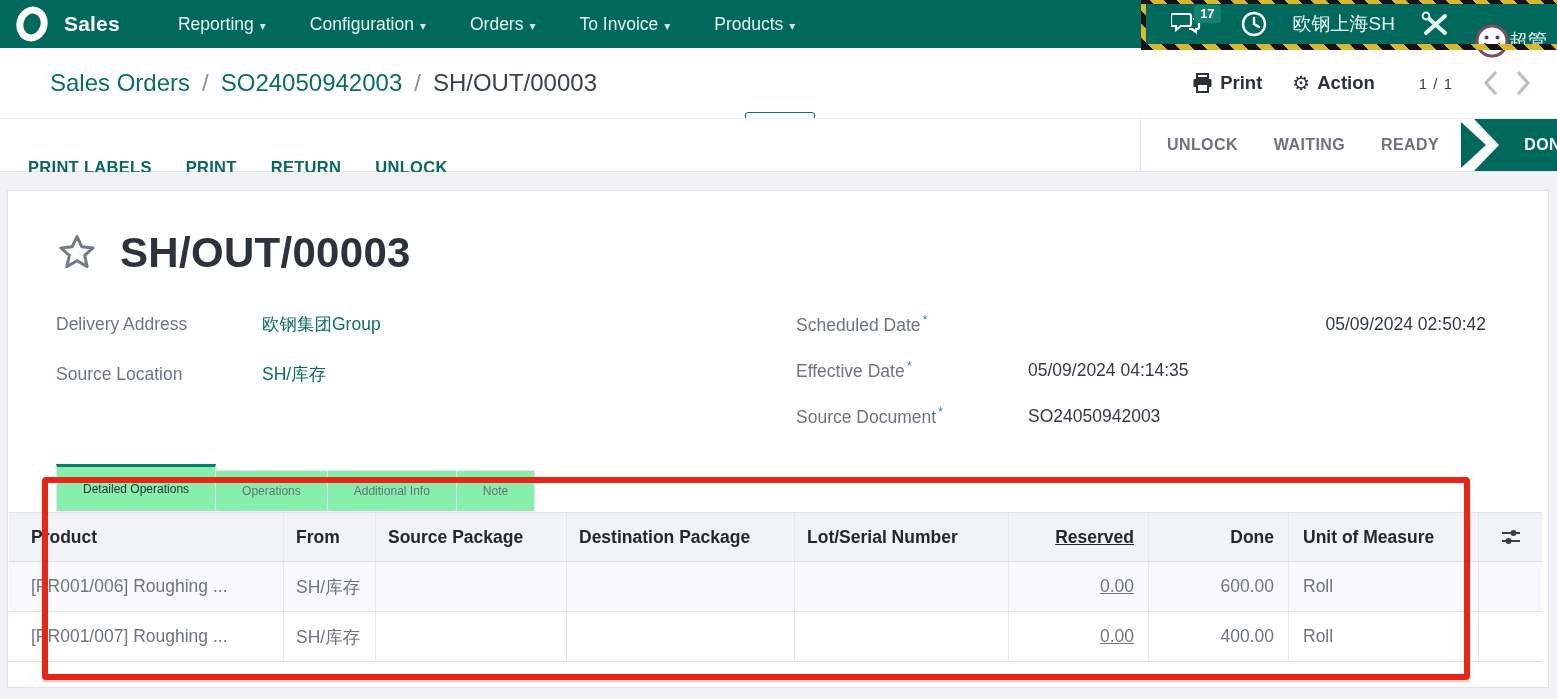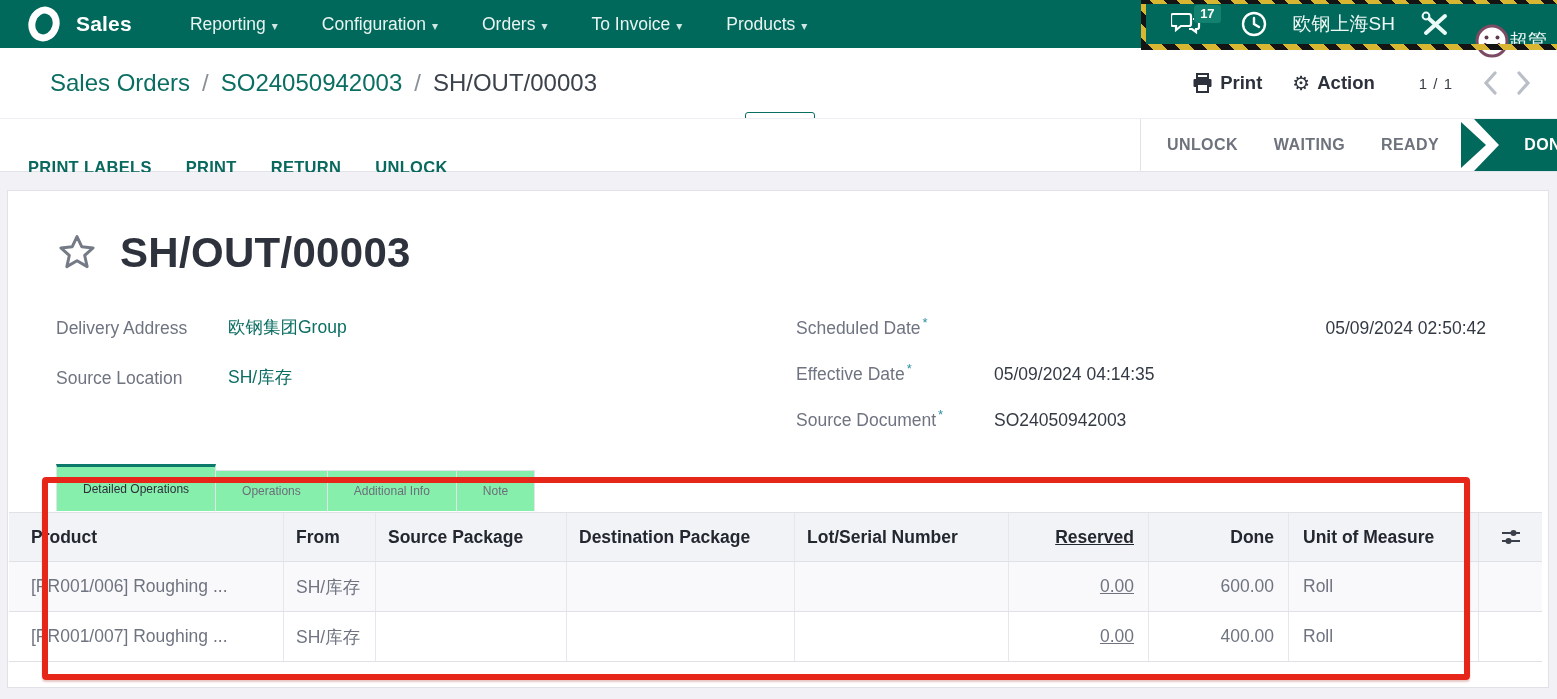--- a/index.html
+++ b/index.html
@@ -2,21 +2,21 @@
 <html><head>
 <meta charset="utf-8">
 <style>
   * { box-sizing: border-box; margin: 0; padding: 0; }
   html,body { width:1557px; height:699px; overflow:hidden;
     font-family:"Liberation Sans","DejaVu Sans",sans-serif;
     background:#f1f1f6; color:#333; }
 
   
   .navbar { position:absolute; left:0; top:0; width:1557px; height:48px;
-    background:#01695B; display:flex; align-items:center; z-index:5;padding-left:12px; }
+    background:#01695B; display:flex; align-items:center; z-index:5; }
   .nav-logo { margin-left:14px; display:flex; align-items:center; }
   .app-name { color:#fff; font-size:21px; font-weight:700; margin-left:14px; letter-spacing:.2px; }
   .nav-menus { display:flex; align-items:center; gap:44px; margin-left:58px; }
   .nav-menu { color:#e8f4f1; font-size:17.5px; cursor:pointer; white-space:nowrap; }
   .nav-menu .caret { font-size:12px; margin-left:6px; color:#cfe7e2; }
   .systray { position:absolute; right:10px; top:0; height:48px; display:flex; align-items:center; gap:25px; }
   .badge { position:absolute; top:-6px; right:-20px; background:#12816F; color:#fff;
     font-size:13px; font-weight:700; padding:1px 6px; border-radius:3px; line-height:16px; }
   .chat-wrap { position:relative; }
   .company-name, .user-name { color:#eef8f5; font-size:19px; white-space:nowrap; }
@@ -54,21 +54,21 @@
 
   
   .content-bg { position:absolute; left:0; top:172px; width:1557px; height:527px; background:#f1f1f6; }
   .sheet { position:absolute; left:7px; top:190px; width:1542px; height:498px;
     background:#fff; border:1px solid #e1e2e8; }
   .title-row { position:absolute; left:48px; top:38px; display:flex; align-items:center; gap:22px; }
   .record-title { font-size:42px; font-weight:700; color:#2d323c; letter-spacing:.3px; }
 
   .fgroup-left { position:absolute; left:48px; top:118px; width:620px; }
   .fgroup-right { position:absolute; left:788px; top:118px; width:690px; }
-  .frow { display:flex; align-items:flex-end; min-height:30px; margin-bottom:20px; }
+  .frow { display:flex; align-items:center; min-height:30px; margin-bottom:20px;gap:34px; }
   .frow-r { margin-bottom:16px; }
   .flabel { width:172px; flex:none; color:#6f7480; font-size:17.5px; }
   .flabel-r { width:198px; }
   .req { color:#2e8fa3; font-size:13px; vertical-align:super; margin-left:2px; }
   .fval-link { color:#0B6E62; font-size:17.5px; cursor:pointer; }
   .fval { color:#343a44; font-size:17.5px; }
   .fval-right { margin-left:auto; text-align:right; }
 
   
   .tabs { position:absolute; left:48px; top:272px; display:flex; align-items:flex-end; height:48px; }

